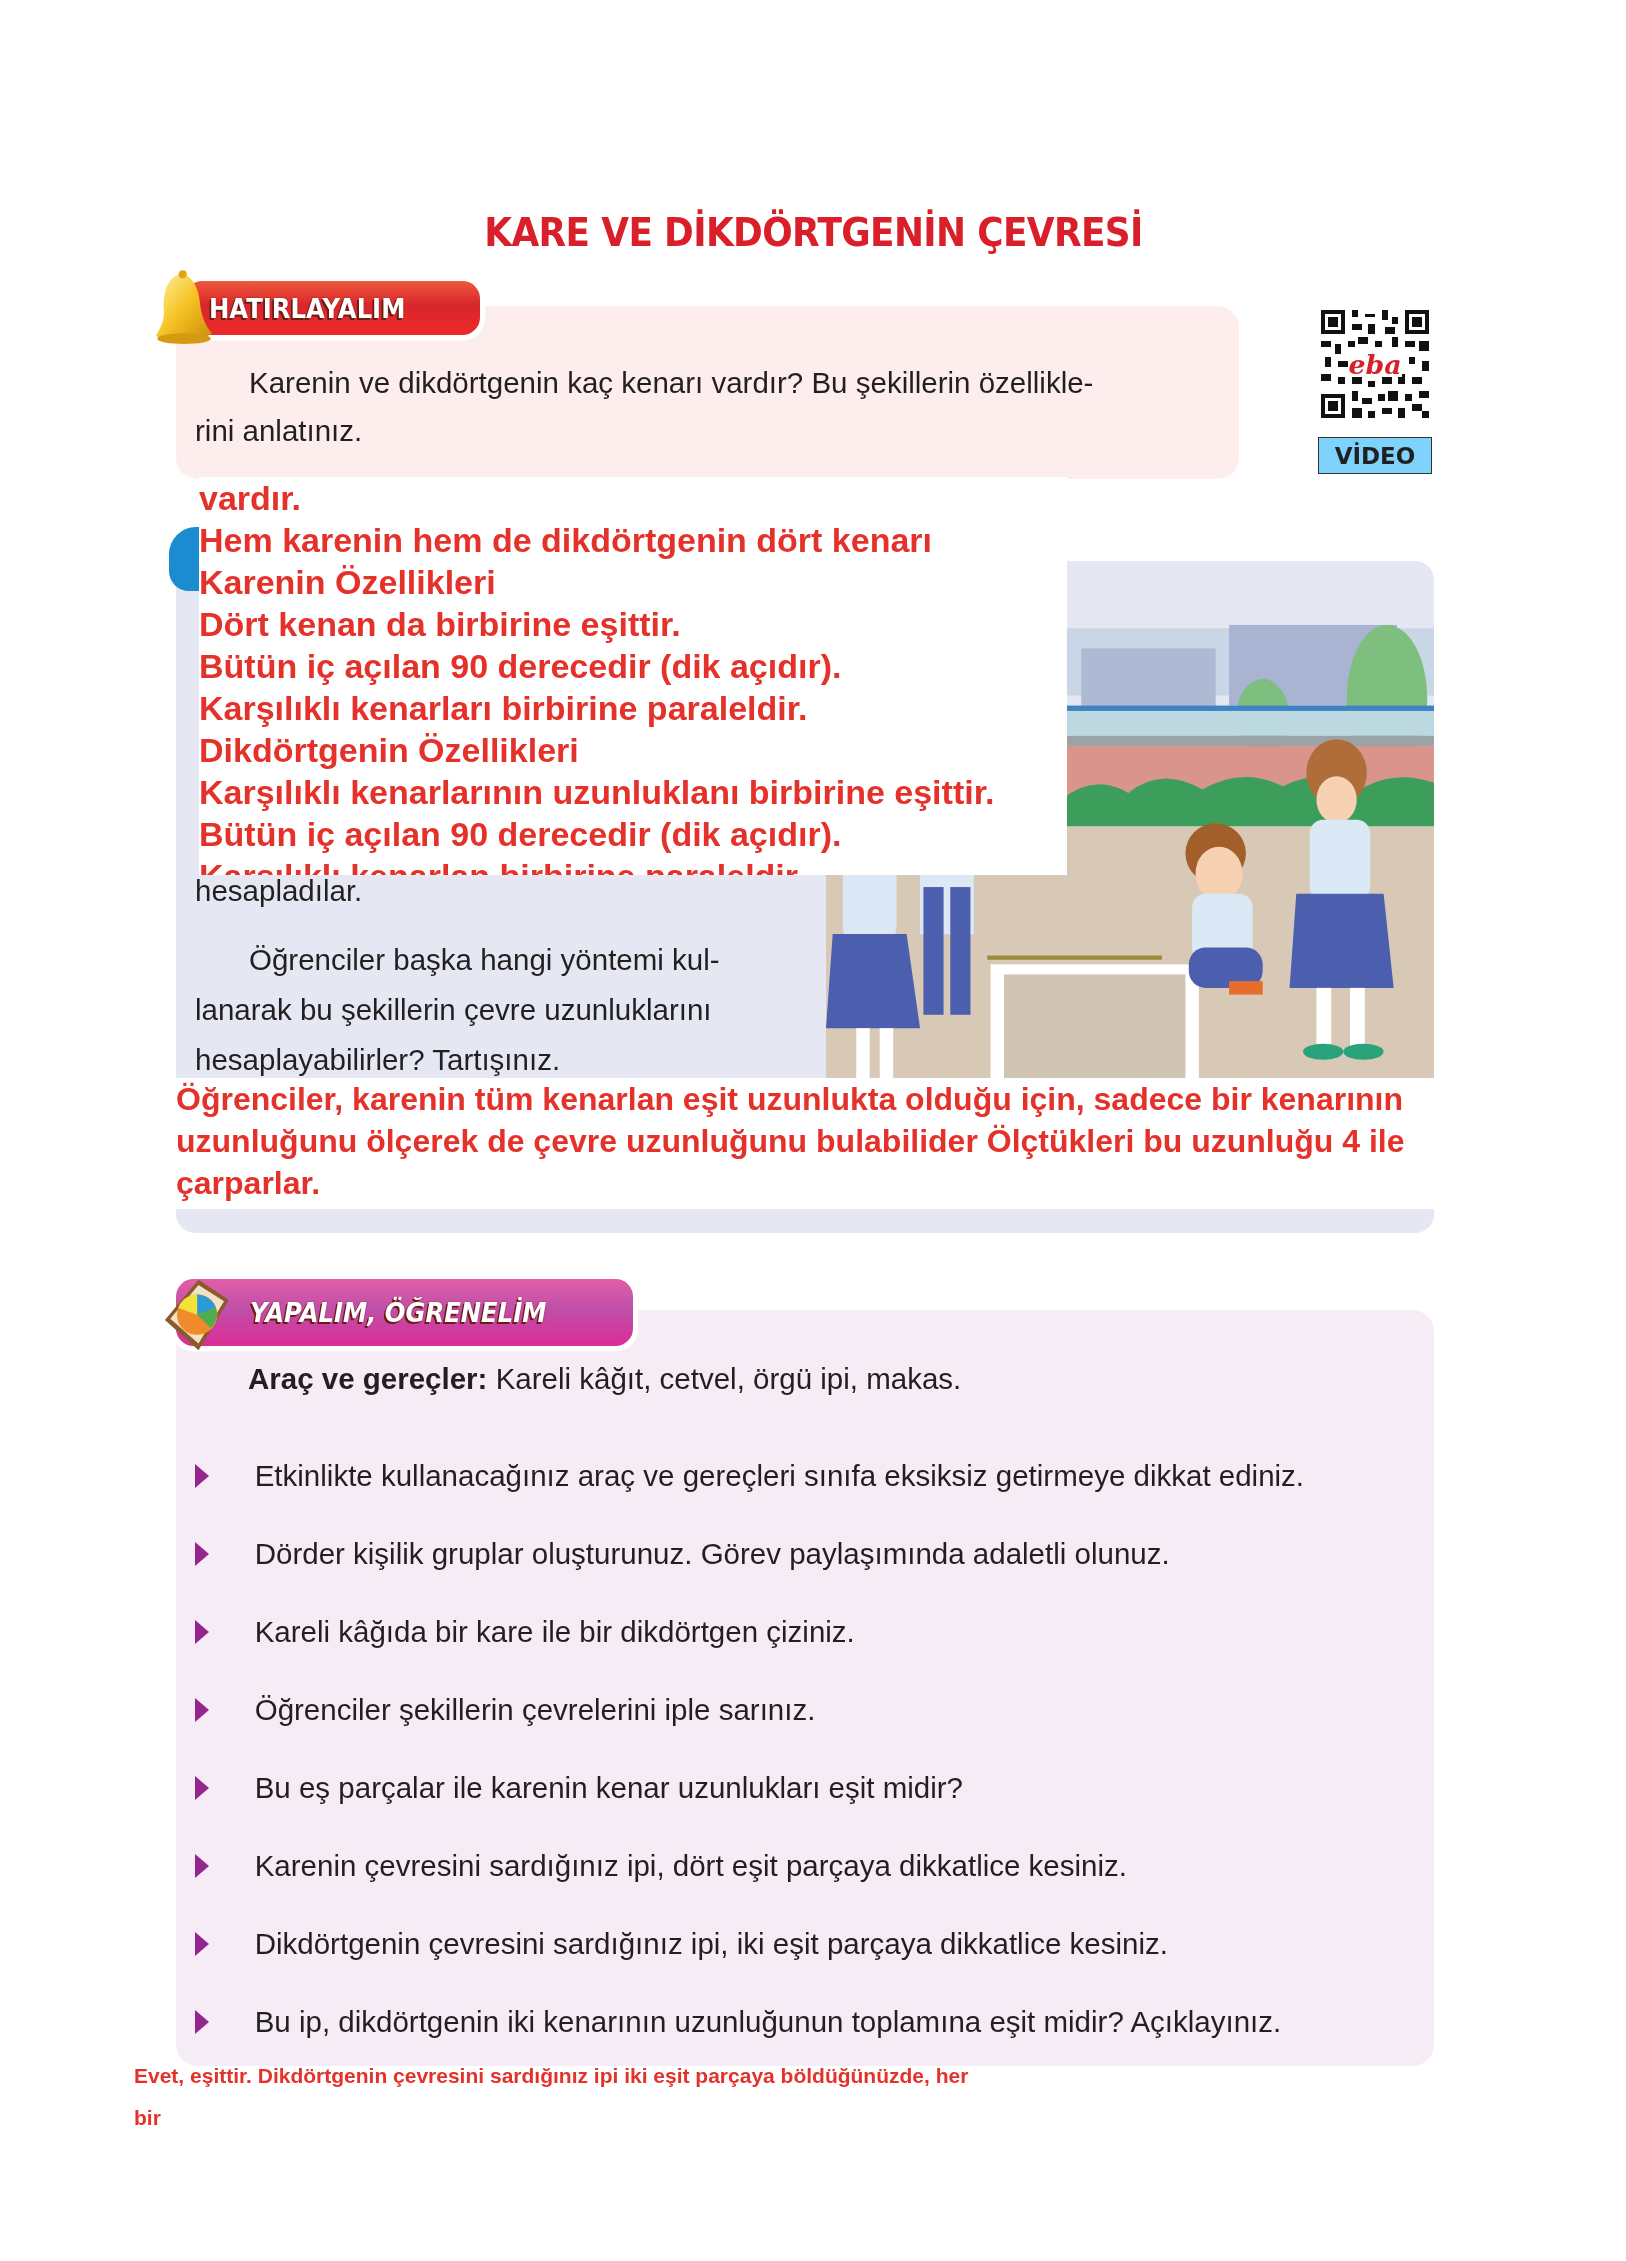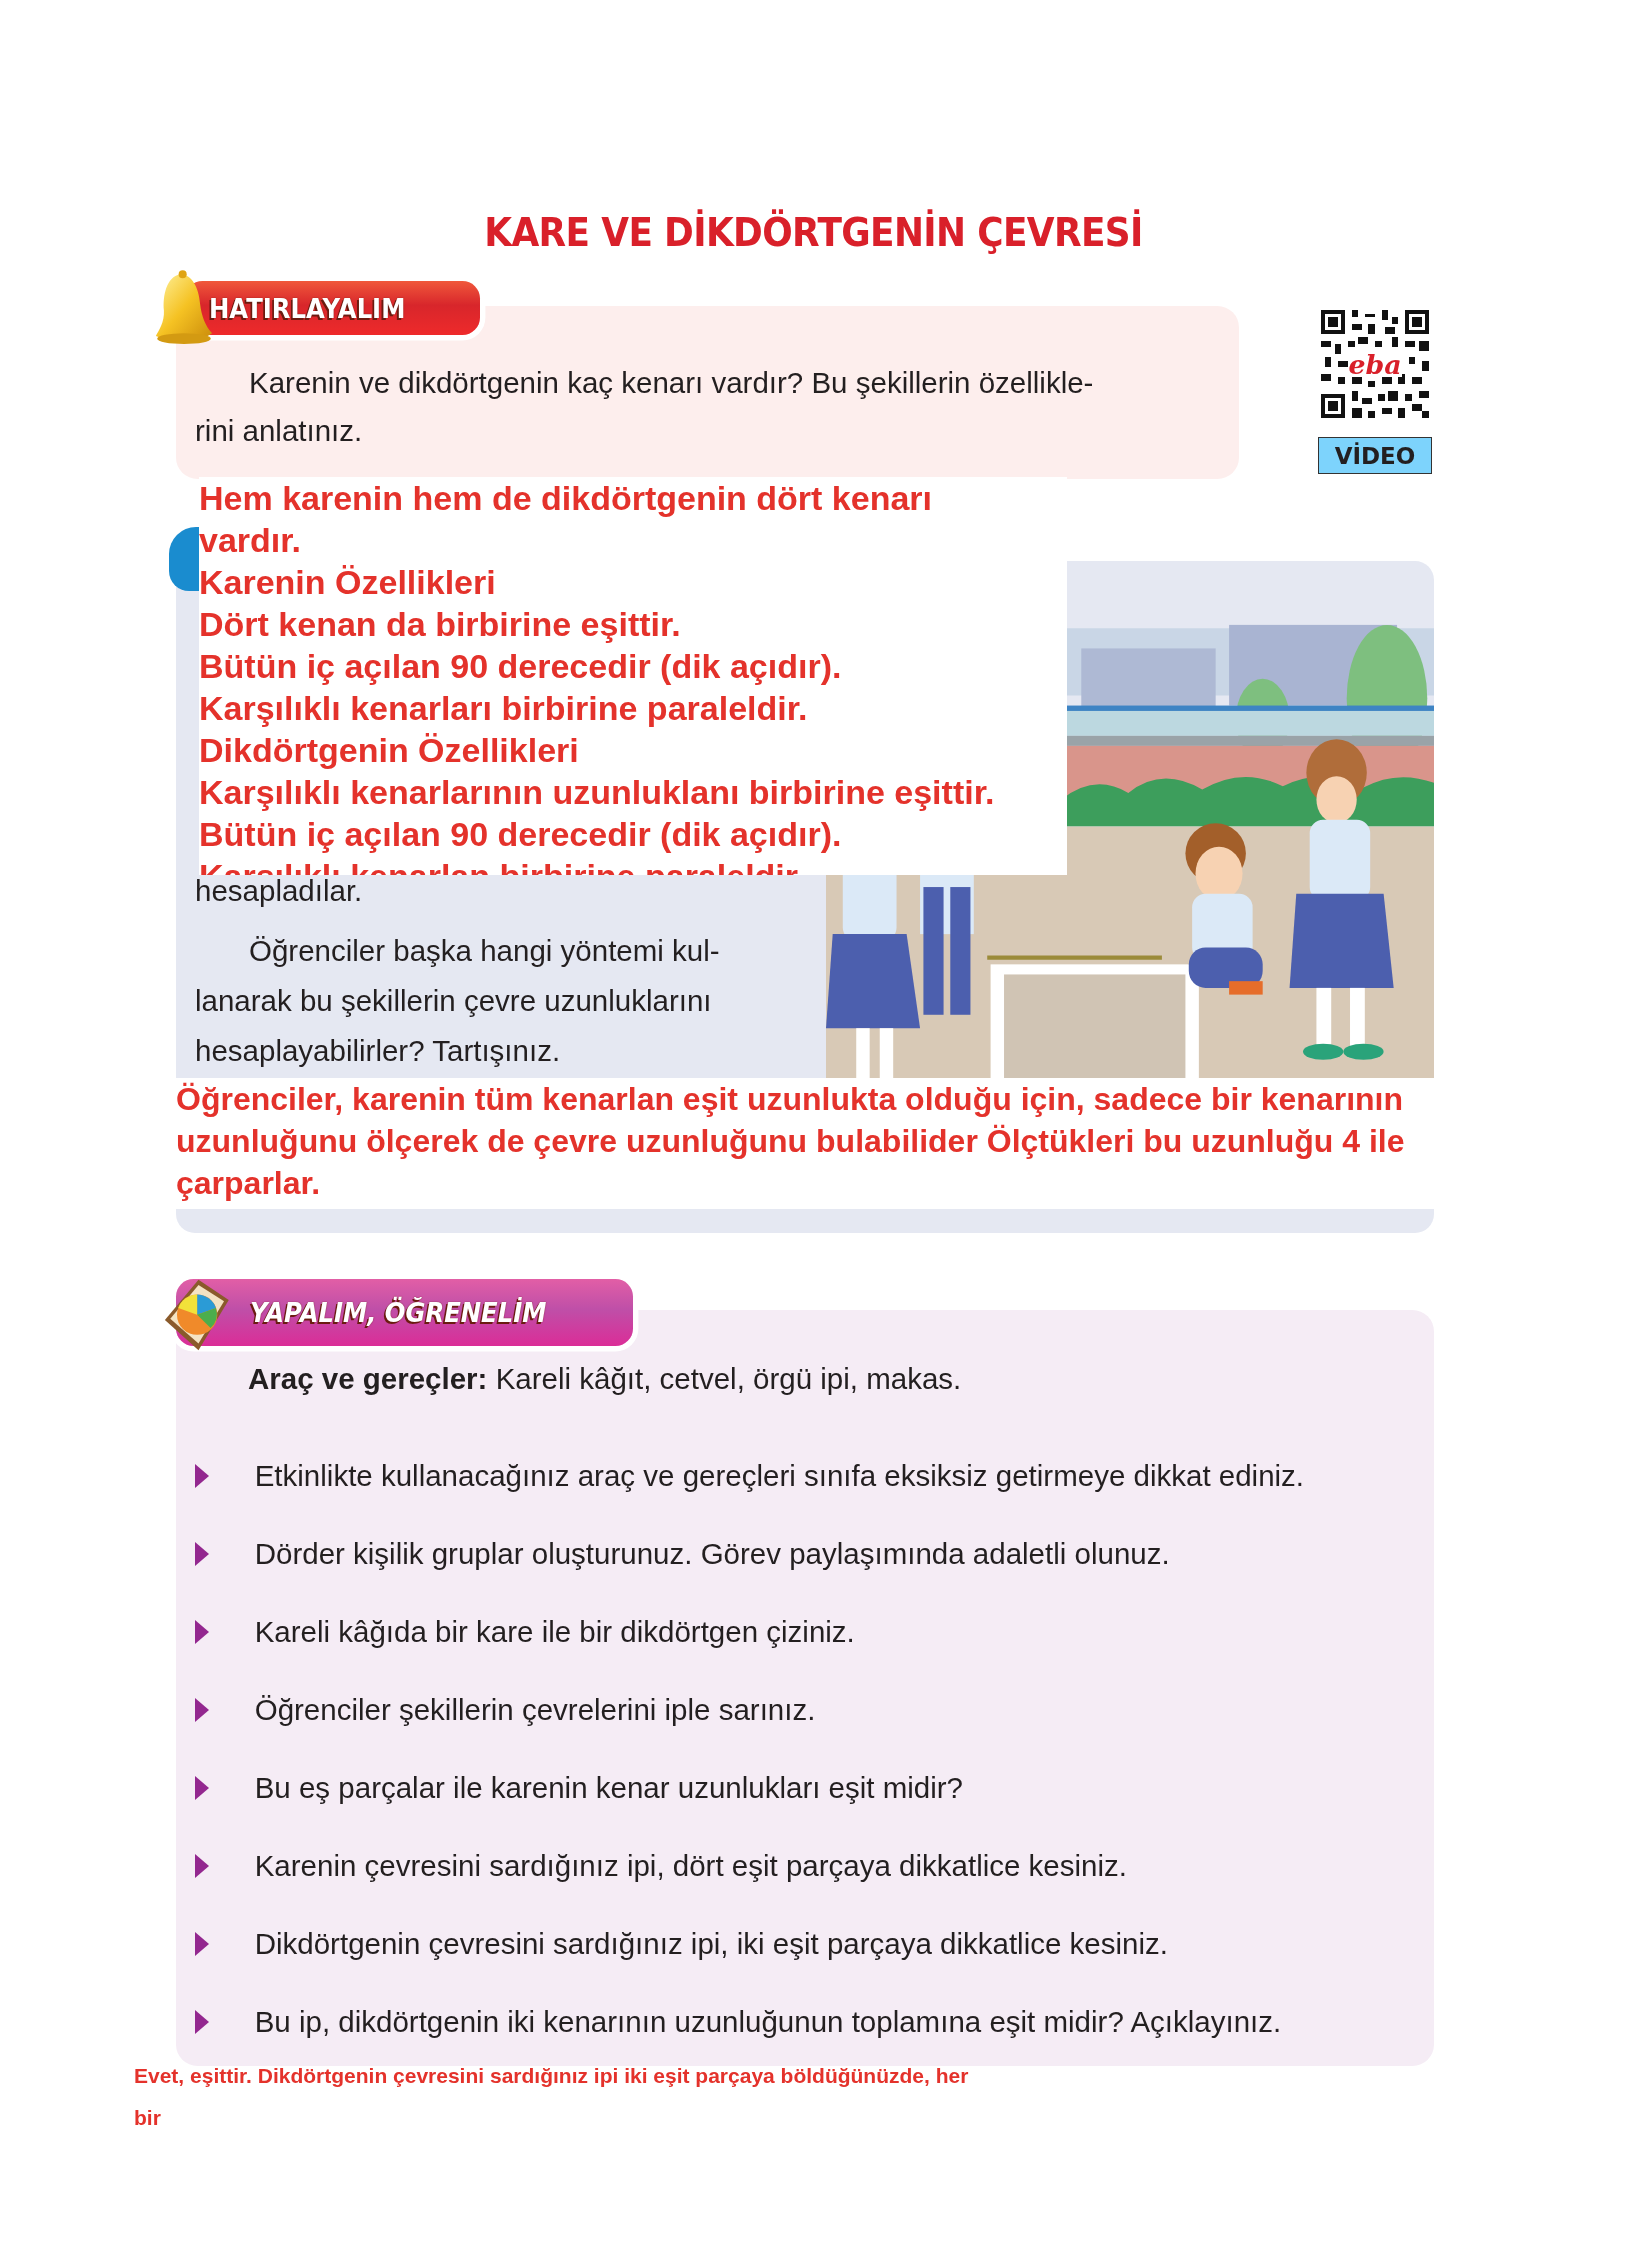--- a/index.html
+++ b/index.html
@@ -227,29 +227,29 @@
     <path d="M700 440 L830 440 L845 580 L690 580 Z" fill="#4c5fae"></path>
     <rect x="730" y="580" width="22" height="90" fill="#ffffff"></rect>
     <rect x="780" y="580" width="22" height="90" fill="#ffffff"></rect>
     <ellipse cx="740" cy="675" rx="30" ry="12" fill="#2aa37a"></ellipse>
     <ellipse cx="800" cy="675" rx="30" ry="12" fill="#2aa37a"></ellipse>
   </g>
 </svg>
 
 <div class="abs blue-text-lower">
   <p>hesapladılar.</p>
-  <p style="margin-top:10px"><span class="indent"></span><span>Öğrenciler başka hangi yöntemi kul-</span></p>
+  <p style="margin-top:19px"><span class="indent"></span><span>Öğrenciler başka hangi yöntemi kul-</span></p>
   <p>lanarak bu şekillerin çevre uzunluklarını</p>
   <p>hesaplayabilirler? Tartışınız.</p>
 </div>
 
 <div class="abs overlay-white">
   <div class="red-bold" style="padding-left:0; padding-top:0;">
+    <div>vardır.</div>
     <div>Hem karenin hem de dikdörtgenin dört kenarı</div>
-    <div>vardır.</div>
     <div>Karenin Özellikleri</div>
     <div>Dört kenan da birbirine eşittir.</div>
     <div>Bütün iç açılan 90 derecedir (dik açıdır).</div>
     <div>Karşılıklı kenarları birbirine paraleldir.</div>
     <div>Dikdörtgenin Özellikleri</div>
     <div>Karşılıklı kenarlarının uzunluklanı birbirine eşittir.</div>
     <div>Bütün iç açılan 90 derecedir (dik açıdır).</div>
     <div>Karşılıklı kenarlan birbirine paraleldir.</div>
   </div>
 </div>

